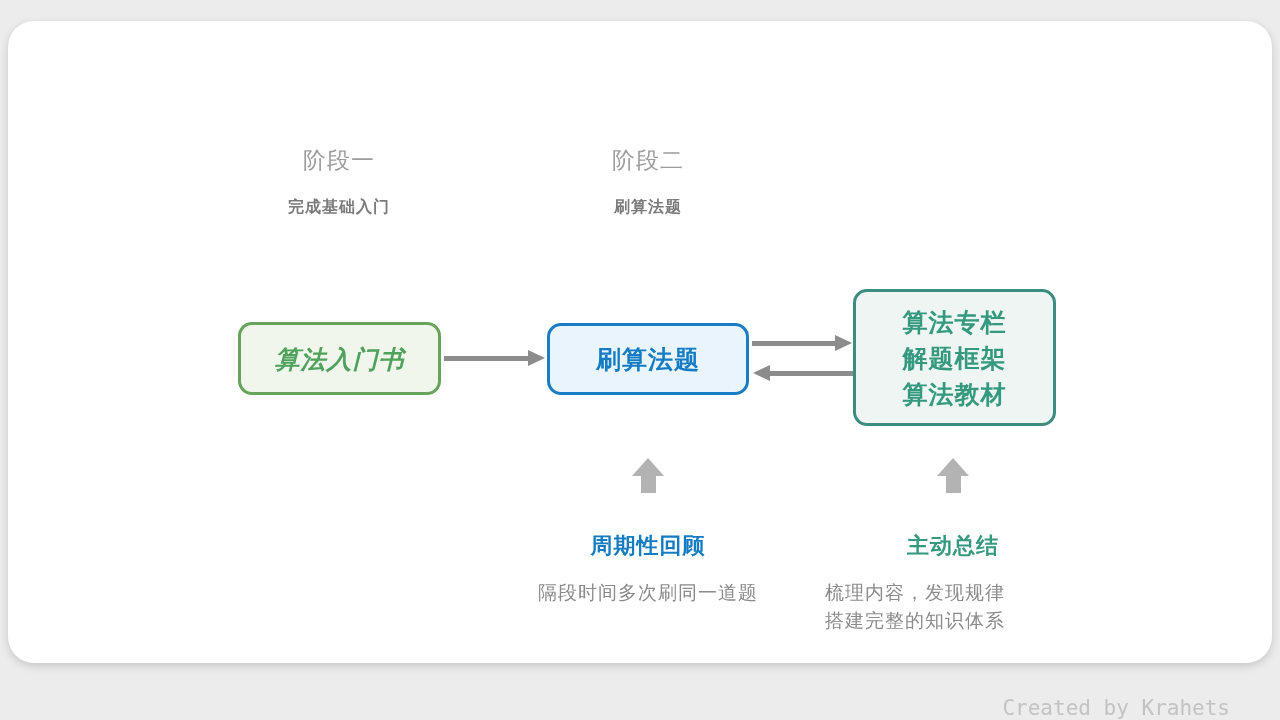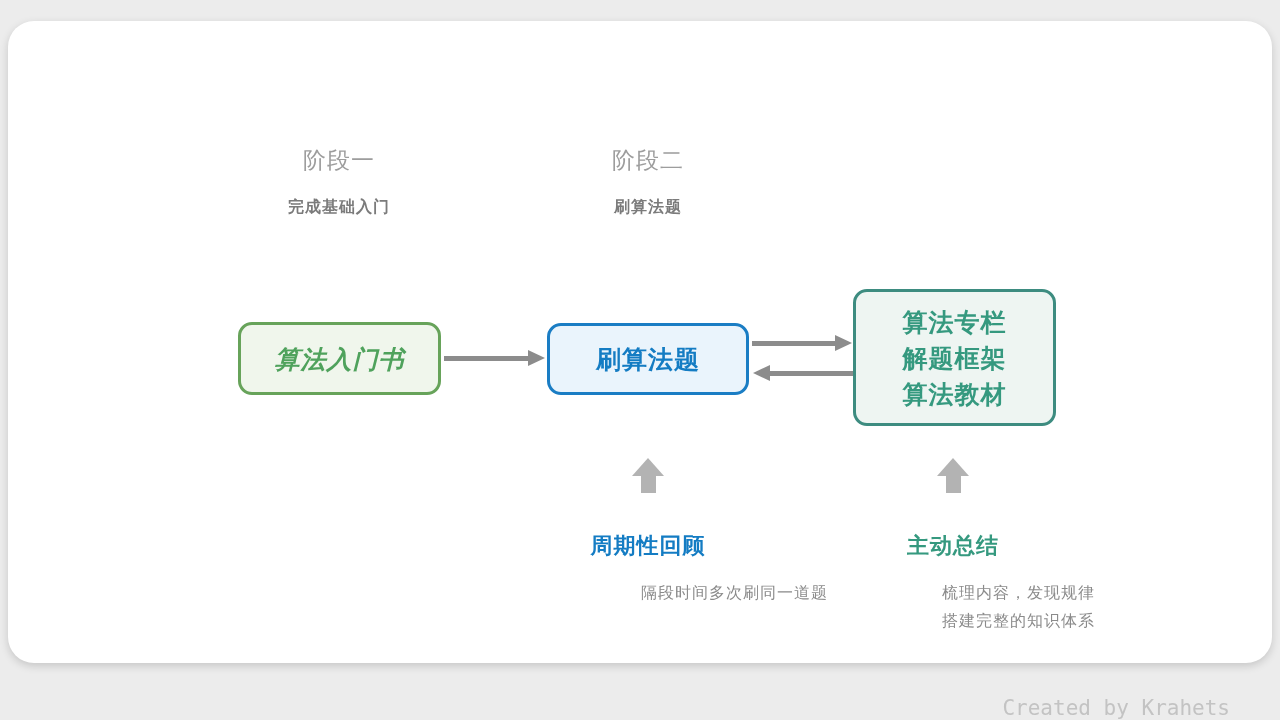--- a/index.html
+++ b/index.html
@@ -149,22 +149,22 @@
     font-size: 22px;
     font-weight: bold;
     letter-spacing: 1px;
   }
   .annot-title-blue { color: var(--blue-text, #147cc3); }
   .annot-title-teal { color: var(--teal-text, #35997f); }
   .annot-desc {
     position: absolute;
     width: 360px;
     top: 558px;
-    text-align: right;
-    font-size: 16px;
+    text-align: center;
+    font-size: 19px;
     line-height: 28px;
     color: var(--desc-gray, #8b8b8b);
     letter-spacing: 1px;
   }
   
   .credit {
     position: absolute;
     right: 42px;
     top: 675px;
     font-family: "DejaVu Sans Mono", "Liberation Mono", monospace;

